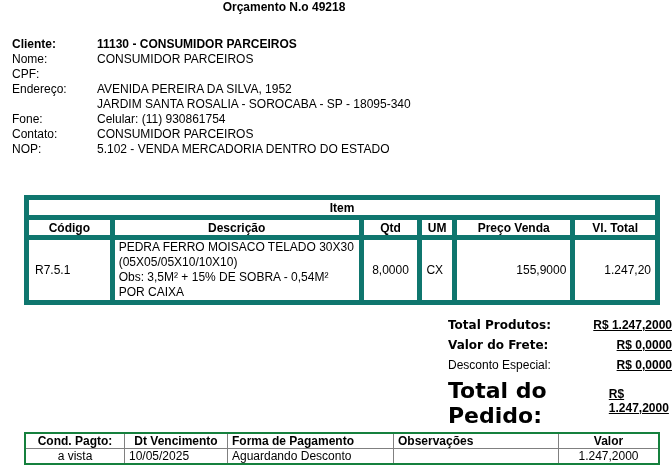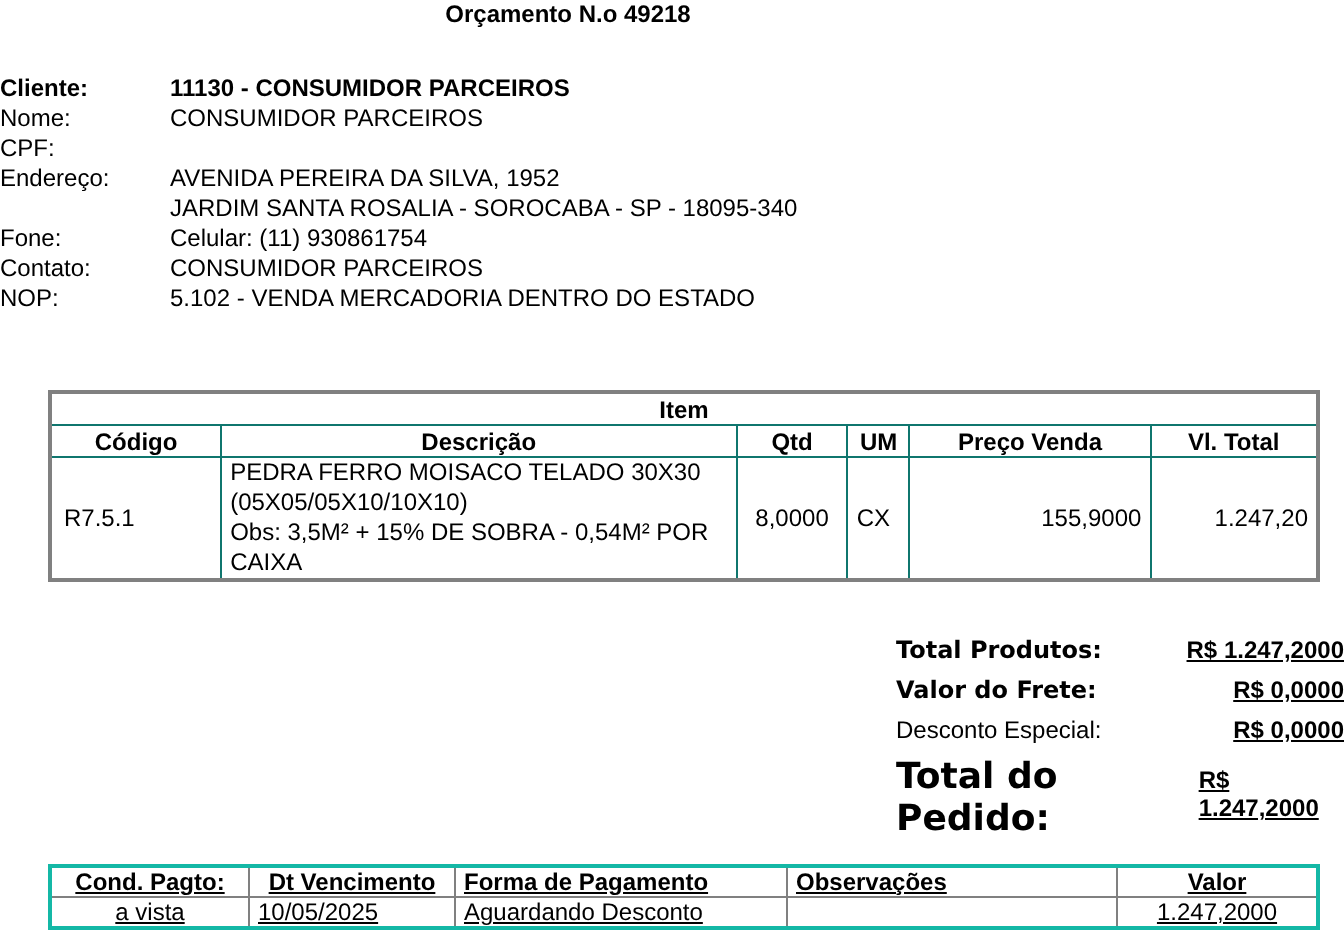--- a/index.html
+++ b/index.html
@@ -4,58 +4,57 @@
 <style>
   html, body { margin: 0; padding: 0; background: #ffffff; }
   body {
     width: 672px; height: 471px; position: relative; overflow: hidden;
     font-family: "Liberation Sans", sans-serif; font-size: 12px; color: #000;
   }
   .title {
     position: absolute; top: 0; left: 0; width: 568px; text-align: center;
     font-weight: bold; font-size: 12px; line-height: 14px; top: 0px;
   }
-  .info { position: absolute; left: 0; top: 37px; }
+  .info { position: absolute; left: 12px; top: 37px; }
   .info-row { display: flex; height: 15px; line-height: 15px; }
   .info-label { width: 85px; }
   .info-value { }
   .bold { font-weight: bold; }
 
   table { border-collapse: collapse; }
   .items {
     position: absolute; left: 24px; top: 195px; width: 636px;
     border: 2px solid #808080;
   }
   .items td, .items th {
-    border: 1px solid #0f766e; padding: 0 4px; font-size: 12px;
+    border: 5px solid #0f766e; padding: 0 4px; font-size: 12px;
   }
   .items th { font-weight: bold; height: 15px; line-height: 14px; }
   .items .item-header th { text-align: center; }
   .items td { vertical-align: middle; line-height: 15px; }
   .c-codigo { width: 75px; }
   .c-desc { width: 252px; }
   .c-qtd { width: 47px; }
   .c-um { width: 22px; }
   .c-preco { width: 113px; }
   .c-total { width: 75px; }
 
   .totals { position: absolute; left: 448px; top: 318px; width: 224px; }
   .t-row { display: flex; justify-content: space-between; align-items: baseline; }
   .t-row.r1 { height: 20px; }
   .t-row.r2 { height: 20px; justify-content: space-between; }
   .t-row.r3 { height: 20px; }
   .t-label-big { font-family: "DejaVu Sans", sans-serif; font-weight: bold; font-size: 12px; }
   .t-label { font-size: 12px; }
   .t-value { font-weight: bold; font-size: 12px; text-decoration: underline; }
-  .t-grand { font-family: "DejaVu Sans", sans-serif; font-weight: bold; font-size: 18px; }
+  .t-grand { font-family: "DejaVu Sans", sans-serif; font-weight: bold; font-size: 22px; }
 
   .payments {
     position: absolute; left: 24px; top: 432px; width: 636px;
-    border: 2px solid #14b8a6;
-    text-decoration: underline;
+    border: 2px solid #15803d;
   }
   .payments th, .payments td {
     border: 1px solid #808080; padding: 0 4px; font-size: 12px; height: 14px; line-height: 14px;
   }
   .payments th { font-weight: bold; }
   .center { text-align: center; }
   .left { text-align: left; }
   .right { text-align: right; }
 </style>
 </head>

